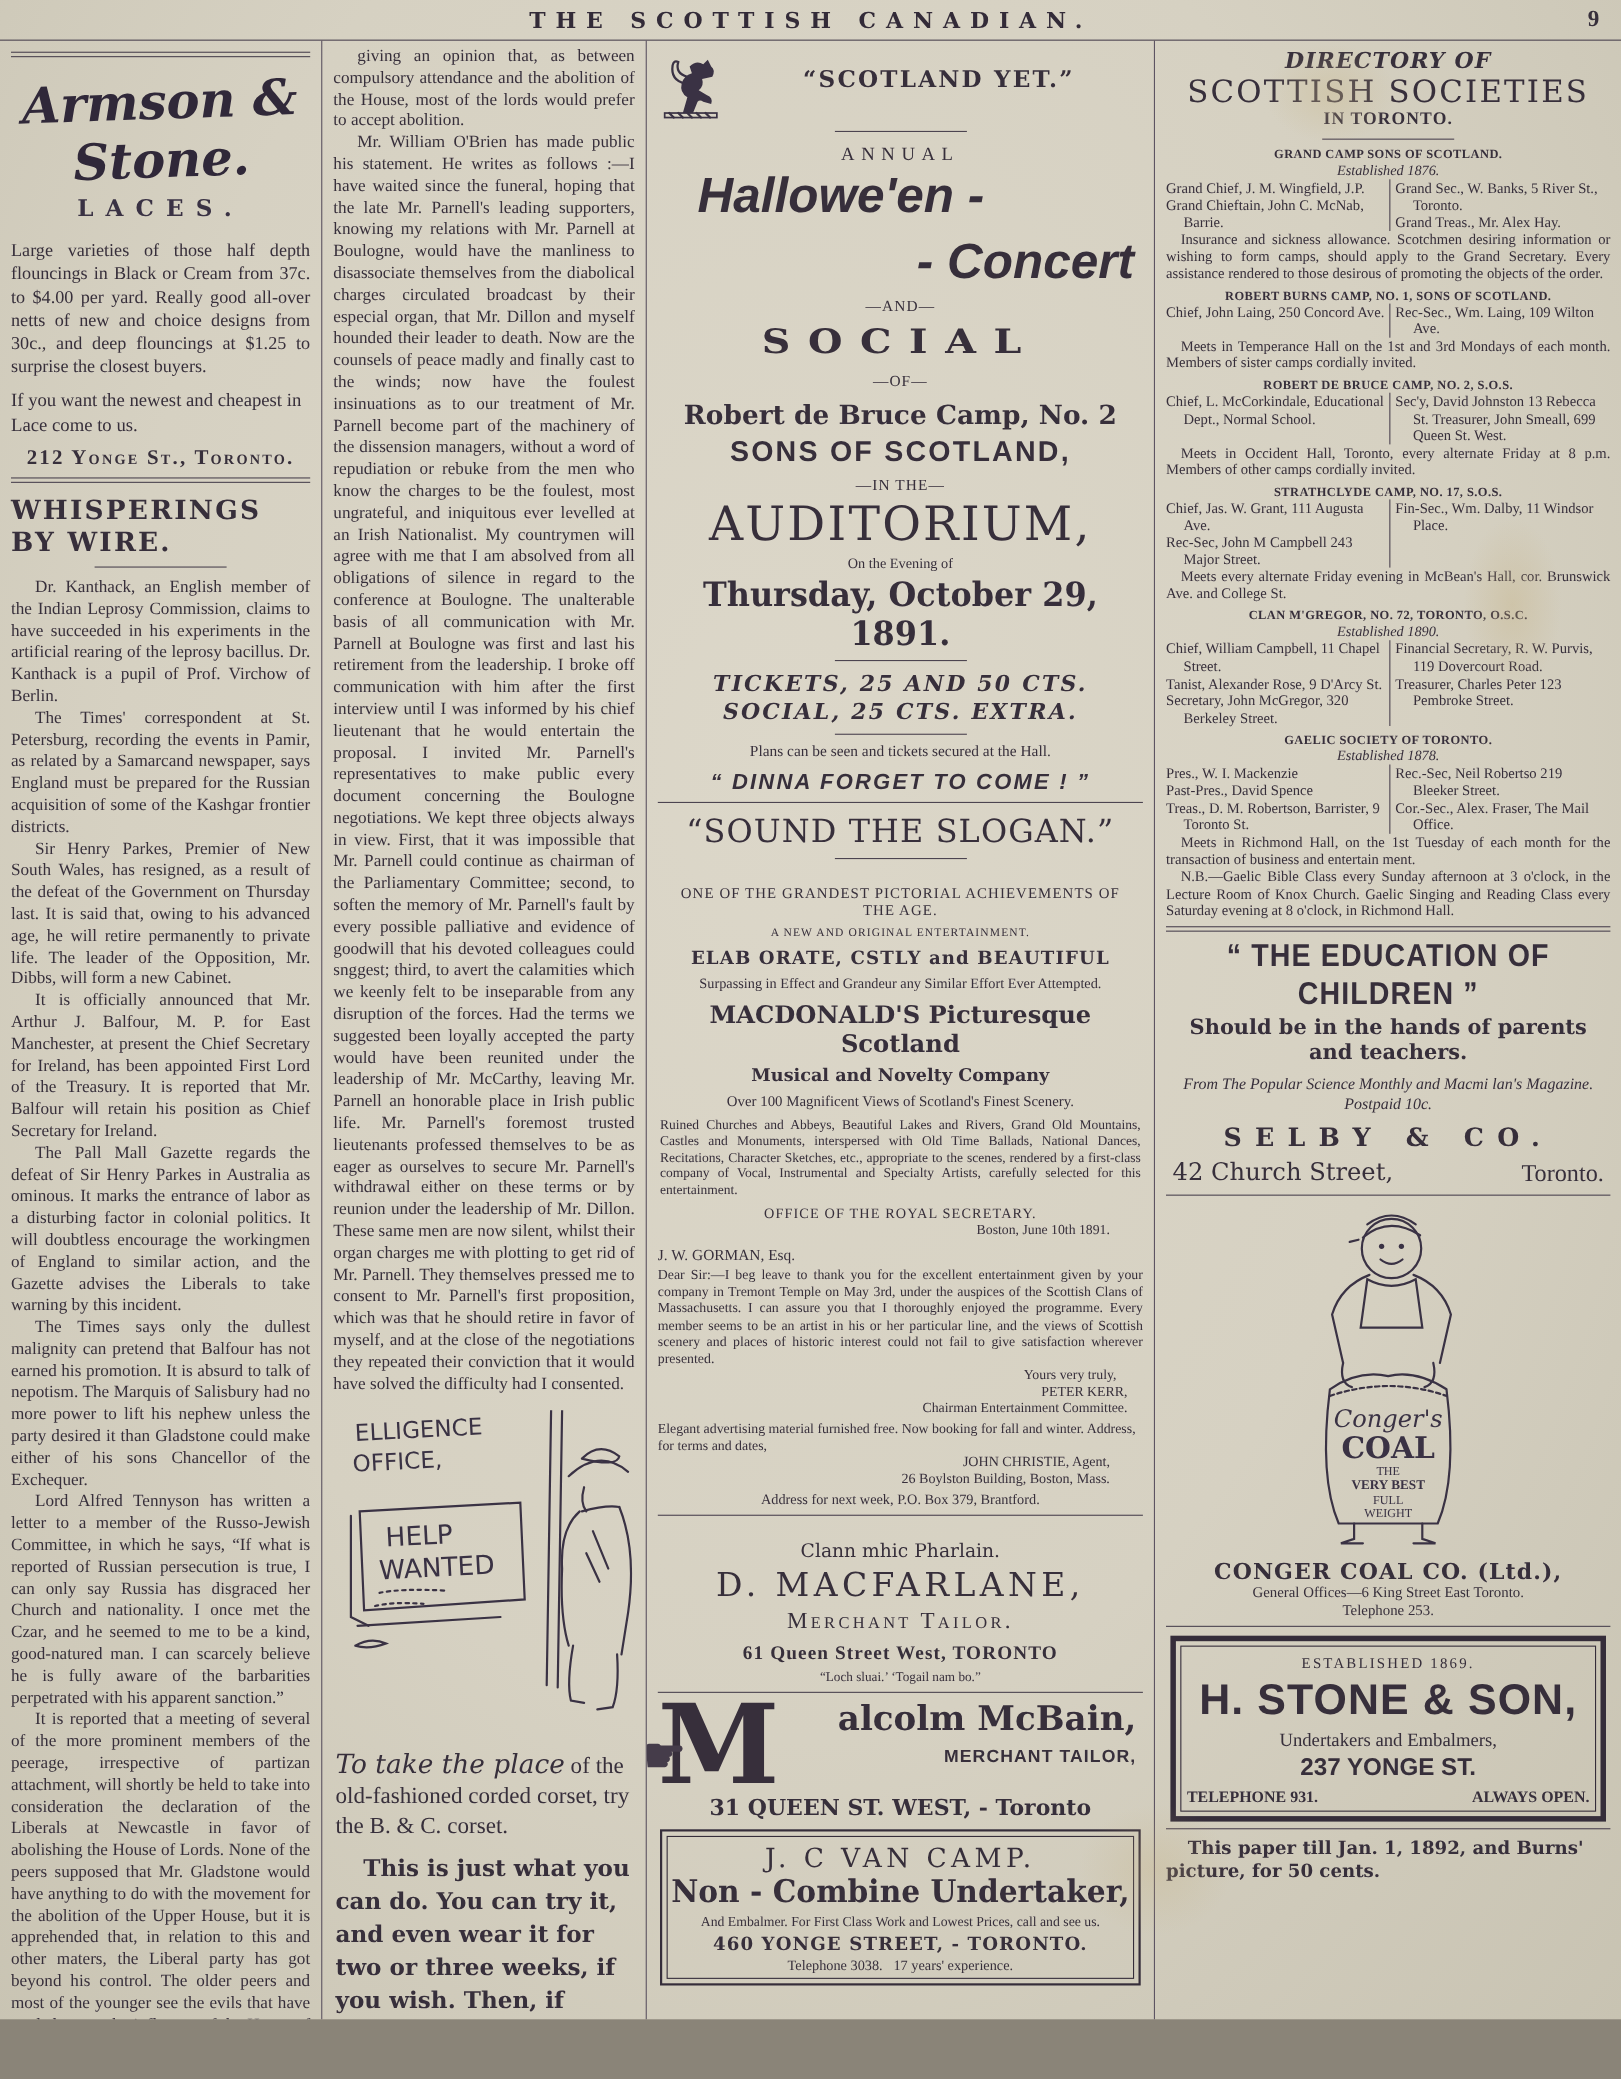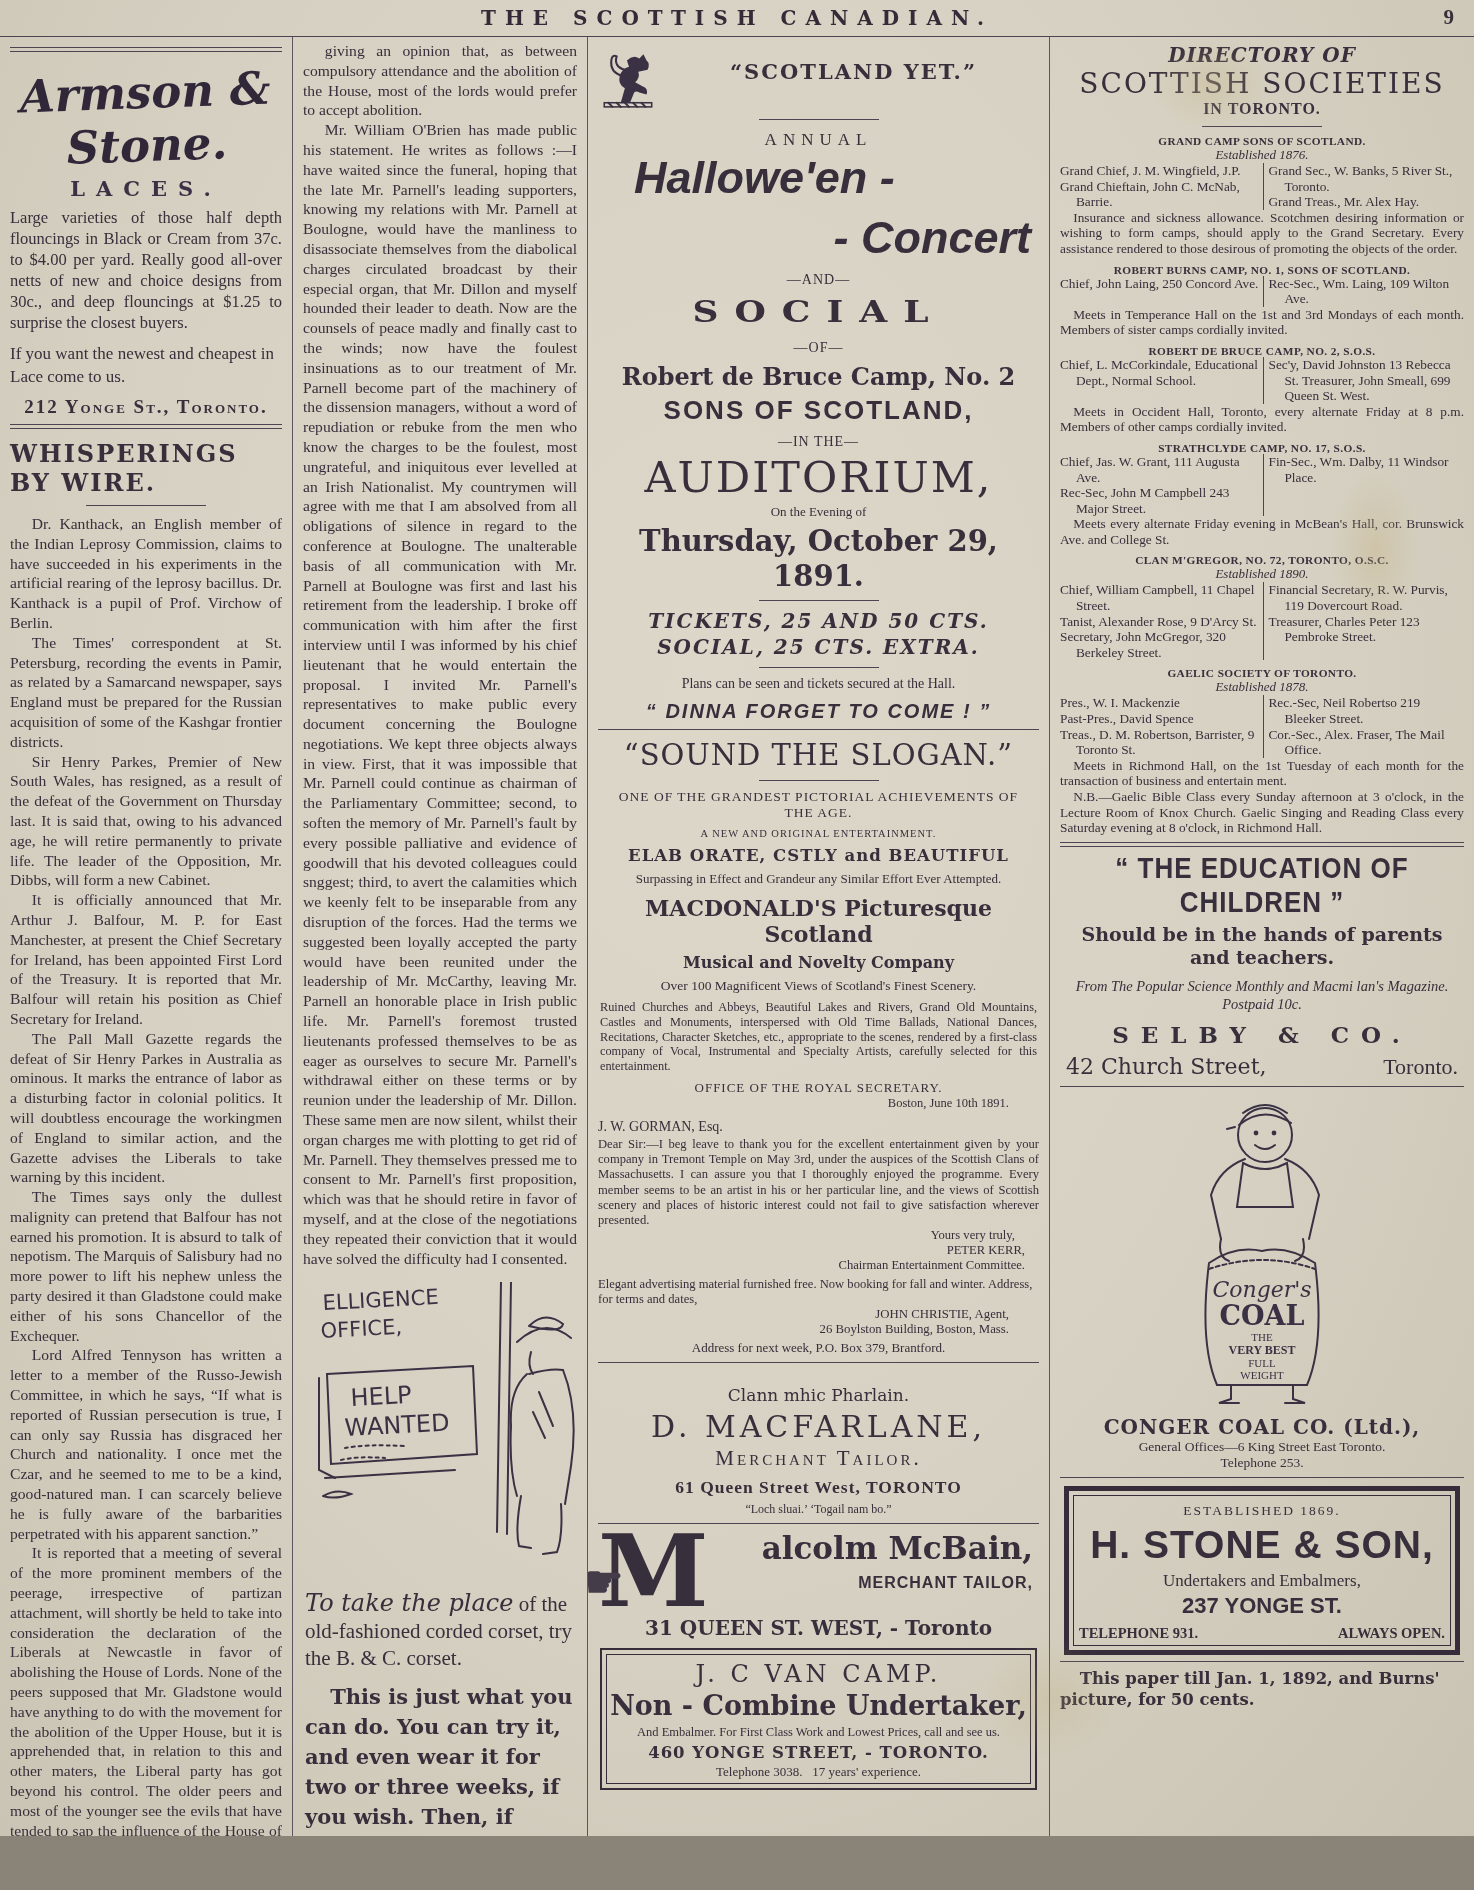--- a/index.html
+++ b/index.html
@@ -26,21 +26,21 @@
 
   .rule{border-top:1px solid #4c4450;margin:6px 0;}
   .rule-double{border-top:1px solid #4c4450;border-bottom:1px solid #4c4450;height:3px;margin:6px 0;}
   .mini-rule{width:120px;margin:8px auto;border-top:1.5px solid #4c4450;}
 
   
   .armson-logo{
     font-family:"DejaVu Serif",serif;font-style:italic;font-weight:bold;
     font-size:45px;text-align:center;transform:rotate(-2deg);margin:14px 0 4px;color:#302839;
   }
-  .laces{font-family:"DejaVu Serif",serif;font-weight:bold;font-size:21px;letter-spacing:11px;text-align:center;margin:2px 0 6px;color:#3a3244;}
+  .laces{font-family:"DejaVu Serif",serif;font-weight:bold;font-size:21px;letter-spacing:11px;text-align:center;margin:2px 0 16px;color:#3a3244;}
   .adbody{font-size:16.5px;line-height:21px;text-align:justify;}
   .adpitch{font-size:17px;line-height:23px;margin-top:9px;}
   .adaddr{font-variant:small-caps;font-weight:bold;font-size:19px;text-align:center;letter-spacing:2px;margin:8px 0 4px;}
   .whisper-title{font-family:"DejaVu Serif",serif;font-weight:bold;font-size:24px;letter-spacing:2px;margin:10px 0 4px;}
   .bodytext p{margin:0;font-size:15.6px;line-height:19.8px;text-align:justify;text-indent:1.4em;}
 
   
   .cartoon{margin:14px 0 4px;text-align:center;}
   .corset{padding:0 2px;}
   .corset-lead{font-size:21px;line-height:27px;}
@@ -59,21 +59,21 @@
   .social-big{font-family:"DejaVu Serif",serif;font-weight:bold;font-size:36px;letter-spacing:16px;transform:scaleY(.85);margin:2px 0;}
   .camp-line{font-family:"DejaVu Serif",serif;font-weight:bold;font-size:24px;margin-top:6px;}
   .sons-line{font-family:"Liberation Sans",sans-serif;font-weight:bold;font-size:26px;letter-spacing:2px;margin-top:4px;}
   .venue{font-family:"DejaVu Serif",serif;font-size:43px;letter-spacing:2px;margin-top:2px;}
   .evening{font-size:13px;margin-top:2px;}
   .datebig{font-family:"DejaVu Serif",serif;font-weight:bold;font-size:29px;transform:scaleY(1.05);margin-top:4px;}
   .tickets{font-family:"DejaVu Serif",serif;font-weight:bold;font-style:italic;font-size:20px;letter-spacing:2px;margin-top:2px;}
   .plans{font-size:14px;margin-top:8px;}
   .dinna{font-family:"Liberation Sans",sans-serif;font-weight:bold;font-style:italic;font-size:20px;letter-spacing:2px;margin:8px 0 4px;}
   .slogan-title{font-family:"DejaVu Serif",serif;font-size:29px;letter-spacing:1px;margin-top:8px;}
-  .grand{font-size:13.5px;letter-spacing:1px;margin-top:8px;padding:0 12px;}
+  .grand{font-size:13.5px;letter-spacing:1px;margin-top:23px;padding:0 12px;}
   .newline{font-size:10.5px;letter-spacing:1px;margin-top:7px;}
   .elaborate{font-family:"DejaVu Serif",serif;font-weight:bold;font-size:16.5px;letter-spacing:1px;margin-top:7px;}
   .surpass{font-size:13px;margin-top:6px;}
   .mac-co{font-family:"DejaVu Serif",serif;font-weight:bold;font-size:22px;margin-top:8px;}
   .mac-sub{font-family:"DejaVu Serif",serif;font-weight:bold;font-size:16px;margin-top:6px;}
   .views{font-size:13.5px;margin-top:6px;}
   .desc{font-size:12.3px;line-height:14.8px;text-align:justify;margin-top:6px;padding:0 2px;}
   .office{font-size:13px;letter-spacing:1px;margin-top:6px;}
   .dateline{font-size:12.5px;text-align:right;padding-right:30px;}
   .addressee{font-size:14px;text-align:left;margin-top:8px;}

